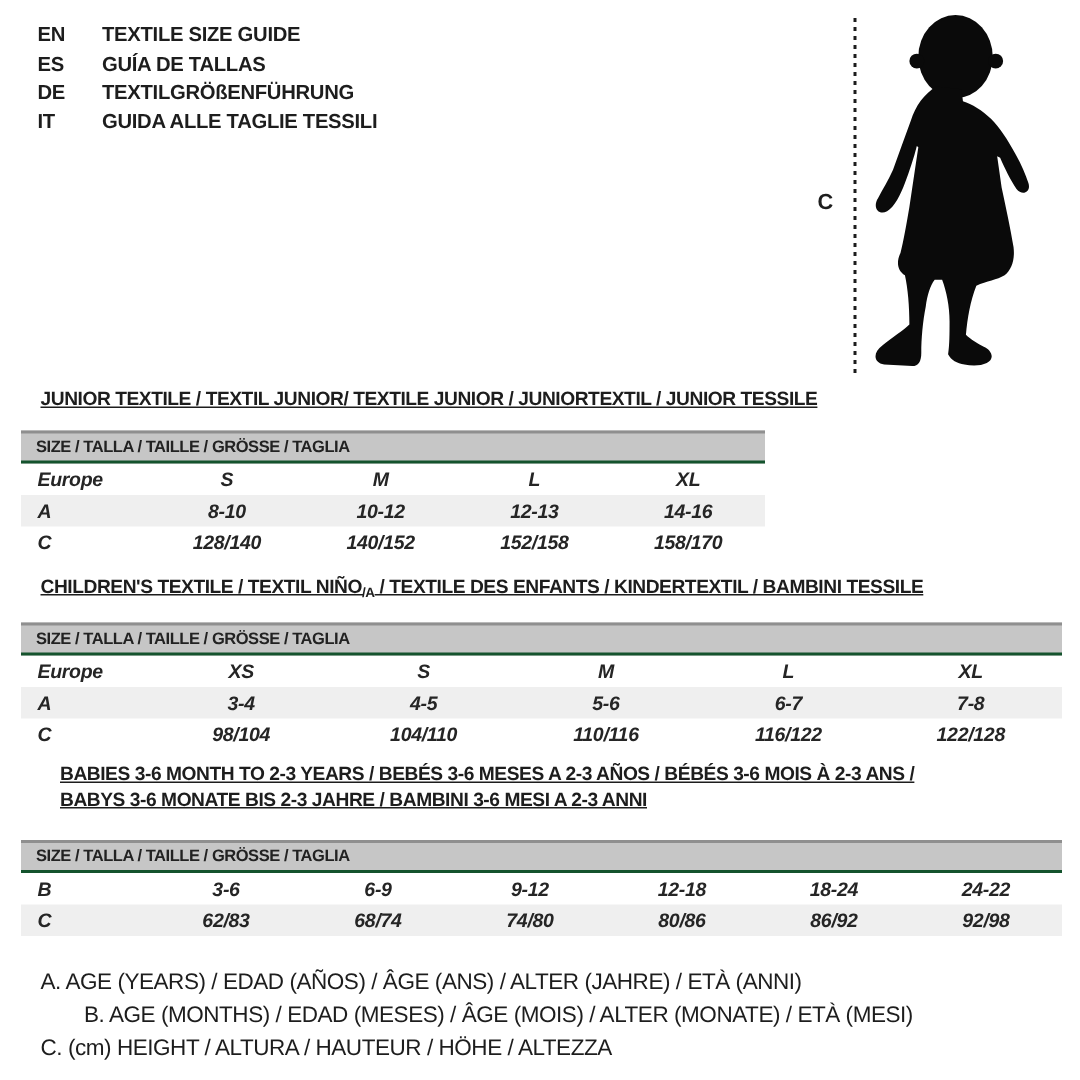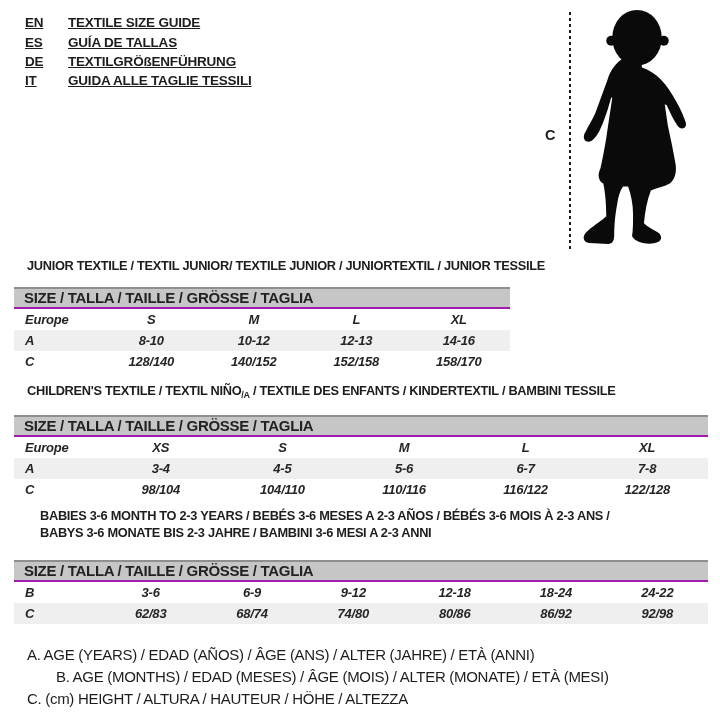--- a/index.html
+++ b/index.html
@@ -2,39 +2,39 @@
 <html><head>
 <meta charset="utf-8">
 <style>
   html,body{margin:0;padding:0;background:#ffffff;}
   .page{
     position:relative;width:720px;height:720px;background:#ffffff;
     font-family:"Liberation Sans",sans-serif;color:#1d1d1d;overflow:hidden;
   }
   
   .langs{position:absolute;left:25px;top:13px;}
-  .lang{display:flex;align-items:center;height:19.4px;font-weight:bold;font-size:13.5px;letter-spacing:-0.2px;text-decoration:underline;}
+  .lang{display:flex;align-items:center;height:19.4px;font-weight:bold;font-size:13.5px;letter-spacing:-0.2px;}
   .lang .code{width:43px;flex:none;}
   
   .measure-line{
     position:absolute;left:569px;top:12px;width:2px;height:237px;
     background-image:repeating-linear-gradient(to bottom,#1c1c1c 0,#1c1c1c 3px,transparent 3px,transparent 6px);
   }
   .measure-label{position:absolute;left:545px;top:127px;font-weight:bold;font-size:14.5px;}
   .silhouette{position:absolute;left:578px;top:8px;width:120px;height:240px;}
   
-  .sec-title{position:absolute;left:27px;font-weight:bold;font-size:12.8px;letter-spacing:-0.3px;white-space:nowrap;}
+  .sec-title{position:absolute;left:27px;font-weight:bold;font-size:12.8px;letter-spacing:-0.3px;white-space:nowrap;text-decoration:underline;}
   .sec-title .line{height:17px;line-height:17px;margin-left:13px;}
   .subsc{font-size:9px;vertical-align:-3px;}
   
   .size-table{position:absolute;left:14px;}
   .band{
     height:18px;line-height:18px;background:#c6c6c6;
-    border-top:2px solid #8f8f8f;border-bottom:2px solid #a21caf;
-    padding-left:10px;font-size:15px;font-weight:bold;letter-spacing:-0.3px;color:#222;
+    border-top:2px solid #8f8f8f;border-bottom:2px solid #14532d;
+    padding-left:10px;font-size:11px;font-weight:bold;letter-spacing:-0.3px;color:#222;
   }
   .trow{display:flex;align-items:center;height:21px;font-size:13px;font-weight:bold;letter-spacing:-0.2px;color:#252525;font-style:italic;}
   .trow .lbl{width:75px;padding-left:11px;flex:none;text-align:left;}
   .trow .cell{flex:1;text-align:center;}
   .shade{background:#efefef;}
   
   .footnote{position:absolute;left:27px;font-size:15px;font-weight:normal;letter-spacing:-0.3px;white-space:nowrap;}
 </style>
 </head>
 <body>

